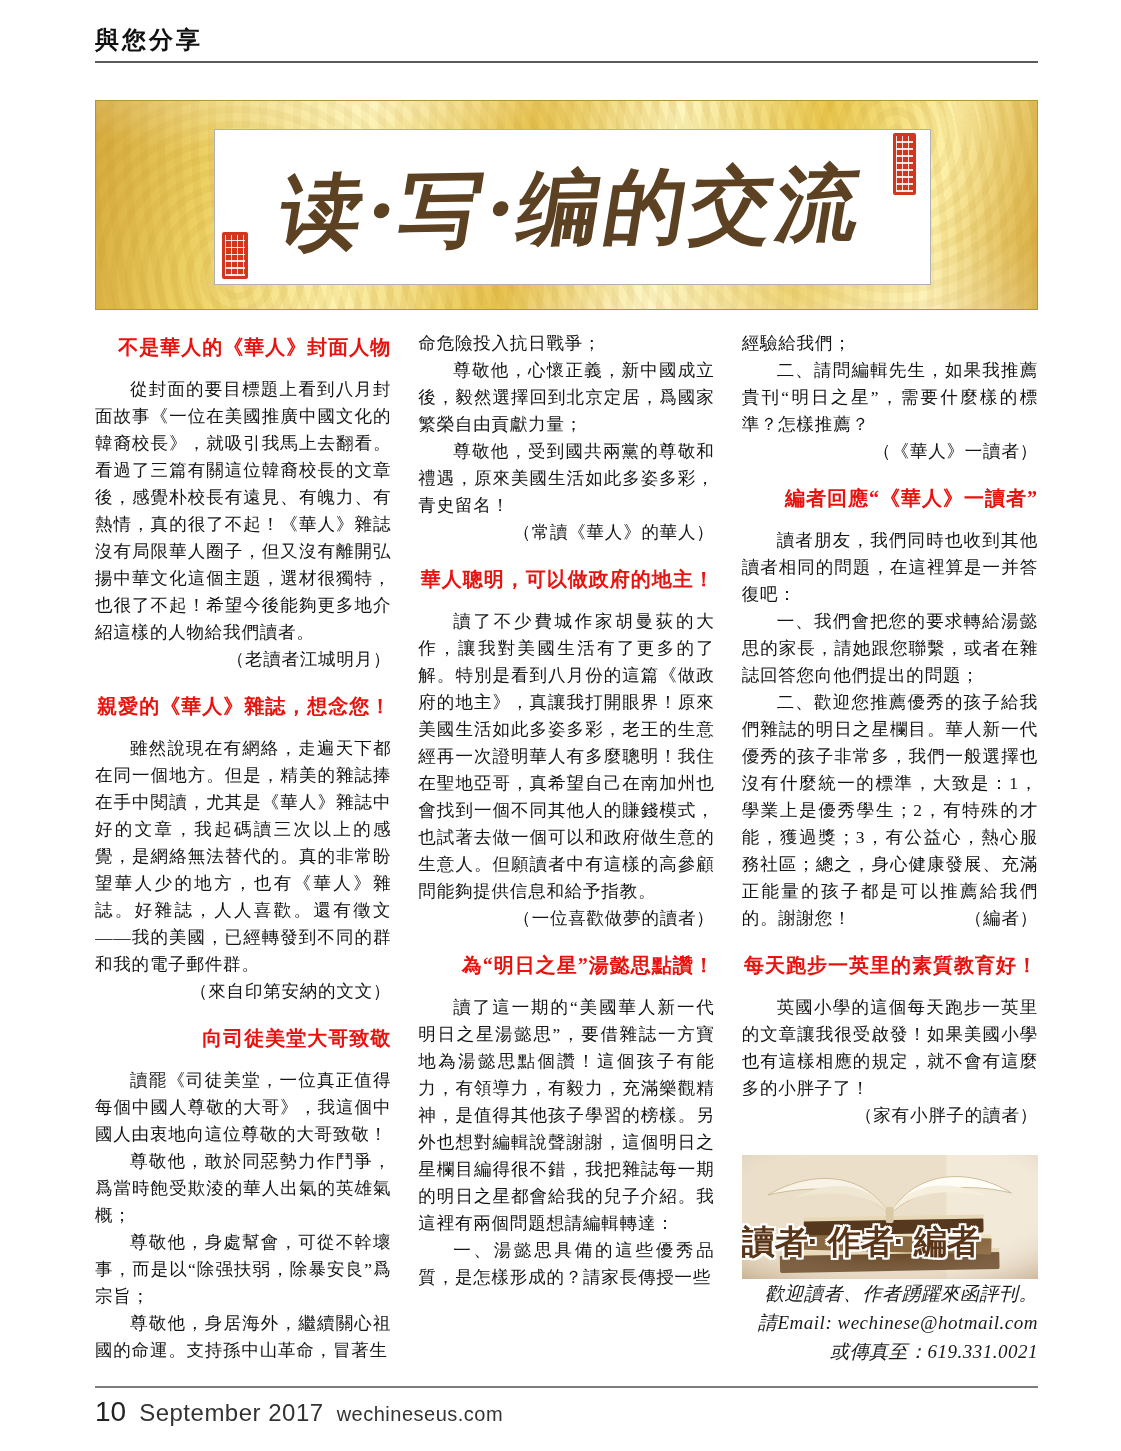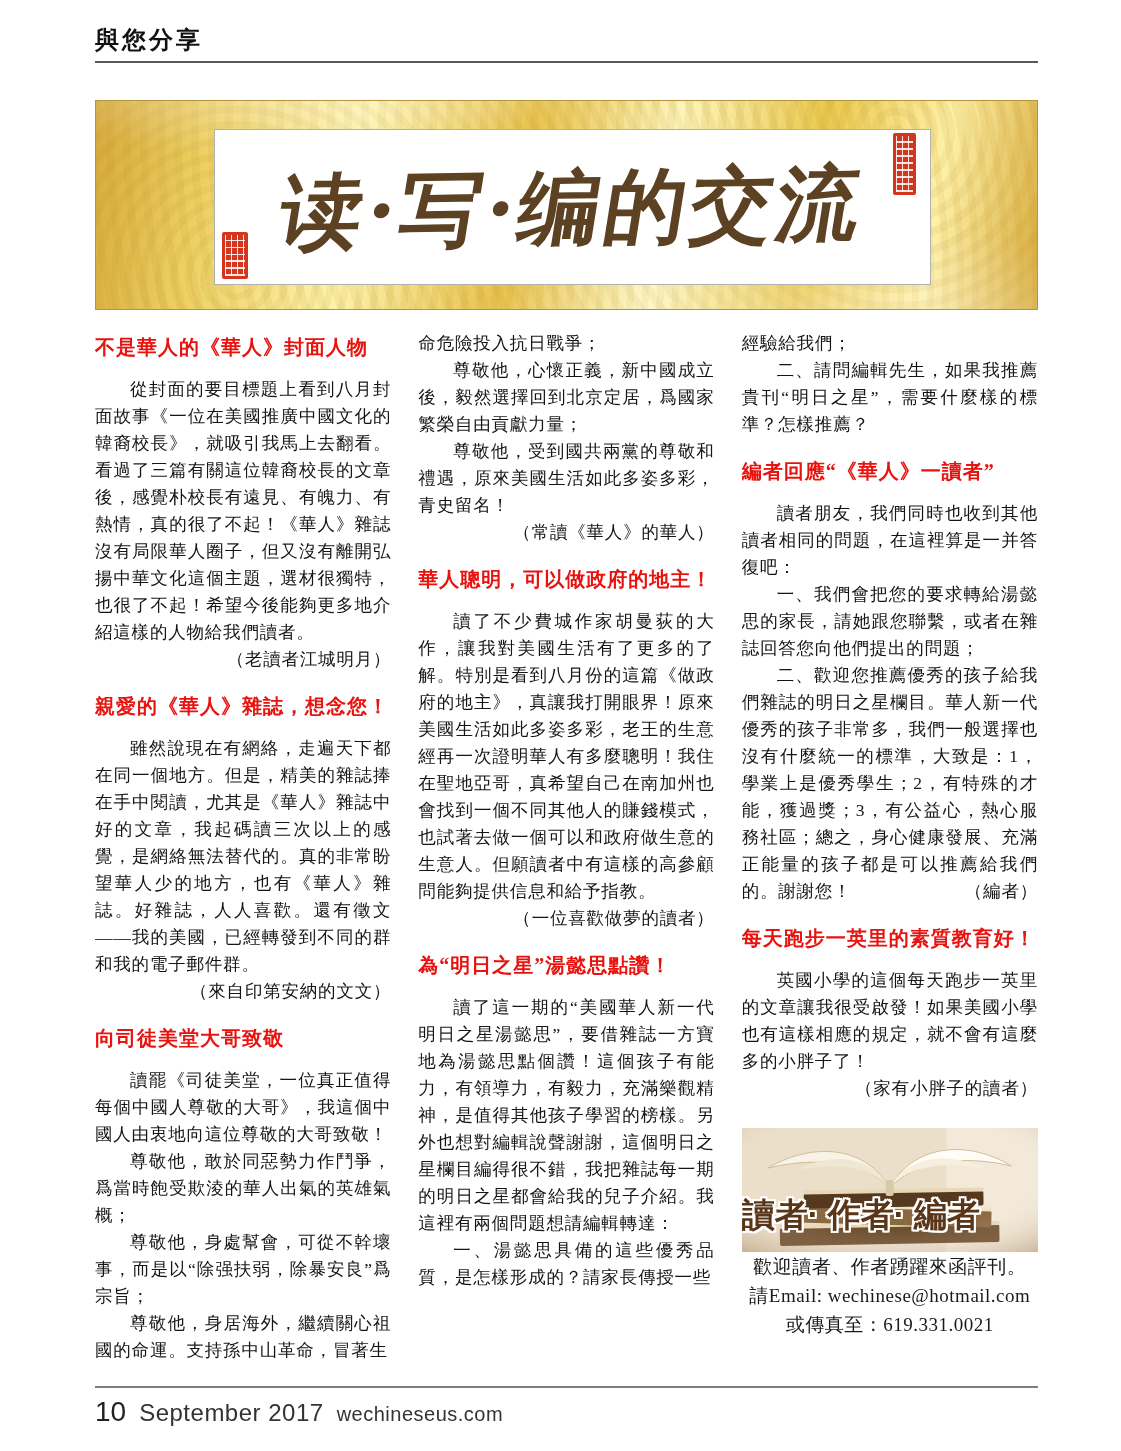--- a/index.html
+++ b/index.html
@@ -52,40 +52,40 @@
     position:absolute;left:95px;top:330px;width:943px;height:1056px;
     display:flex;gap:27px;
   }
   .col{
     flex:1 1 0;overflow:hidden;
     font-size:17.5px;line-height:27px;letter-spacing:.8px;
     text-align:justify;color:#151515;
   }
   .h{
     font-size:20px;line-height:26px;font-weight:bold;color:#e8120e;
-    text-align:left;letter-spacing:1px;margin:20px 0 16px;
+    text-align:right;letter-spacing:1px;margin:20px 0 16px;
   }
   .col > .h:first-child{margin-top:4px;}
   .p{margin:0;text-indent:2em;}
   .p0{margin:0;text-indent:0;}
   .sign{margin:0;text-align:right;}
   .tail{float:right;}
   
   .promo{margin-top:26px;}
   .promo-photo{position:relative;width:100%;height:124px;overflow:hidden;}
   .promo-photo svg{display:block;width:100%;height:100%;}
   .promo-title{
     position:absolute;left:0;bottom:24px;width:100%;
     font-family:"Liberation Sans", sans-serif;font-weight:bold;
     font-size:33px;color:#5a3517;letter-spacing:0;white-space:nowrap;
     text-shadow:-2px -2px 0 #fff,2px -2px 0 #fff,-2px 2px 0 #fff,2px 2px 0 #fff,0 2px 0 #fff,0 -2px 0 #fff,2px 0 0 #fff,-2px 0 0 #fff;
   }
   .promo-line{
-    font-size:19px;line-height:29px;color:#1a1a1a;
-    text-align:center;letter-spacing:.5px;
+    font-size:19px;line-height:29px;font-style:italic;color:#1a1a1a;
+    text-align:right;letter-spacing:.5px;
   }
   
   .footer{
     position:absolute;left:95px;top:1386px;width:943px;
     border-top:2px solid #7e7e7e;padding-top:7px;
     display:flex;align-items:baseline;gap:13px;
     font-family:"Liberation Sans", sans-serif;
   }
   .footer-page{font-size:28px;color:#222;}
   .footer-issue{font-size:24px;color:#333;letter-spacing:.5px;}
@@ -127,20 +127,21 @@
       <div class="h">華人聰明，可以做政府的地主！</div>
       <div class="p">讀了不少費城作家胡曼荻的大作，讓我對美國生活有了更多的了解。特別是看到八月份的這篇《做政府的地主》，真讓我打開眼界！原來美國生活如此多姿多彩，老王的生意經再一次證明華人有多麼聰明！我住在聖地亞哥，真希望自己在南加州也會找到一個不同其他人的賺錢模式，也試著去做一個可以和政府做生意的生意人。但願讀者中有這樣的高參顧問能夠提供信息和給予指教。</div>
       <div class="sign">（一位喜歡做夢的讀者）</div>
       <div class="h">為“明日之星”湯懿思點讚！</div>
       <div class="p">讀了這一期的“美國華人新一代明日之星湯懿思”，要借雜誌一方寶地為湯懿思點個讚！這個孩子有能力，有領導力，有毅力，充滿樂觀精神，是值得其他孩子學習的榜樣。另外也想對編輯說聲謝謝，這個明日之星欄目編得很不錯，我把雜誌每一期的明日之星都會給我的兒子介紹。我這裡有兩個問題想請編輯轉達：</div>
       <div class="p">一、湯懿思具備的這些優秀品質，是怎樣形成的？請家長傳授一些</div>
     </div>
     <div class="col">
       <div class="p0">經驗給我們；</div>
       <div class="p">二、請問編輯先生，如果我推薦貴刊“明日之星”，需要什麼樣的標準？怎樣推薦？</div>
+      <div class="sign">（《華人》一讀者）</div>
       <div class="h">編者回應“《華人》一讀者”</div>
       <div class="p">讀者朋友，我們同時也收到其他讀者相同的問題，在這裡算是一并答復吧：</div>
       <div class="p">一、我們會把您的要求轉給湯懿思的家長，請她跟您聯繫，或者在雜誌回答您向他們提出的問題；</div>
       <div class="p">二、歡迎您推薦優秀的孩子給我們雜誌的明日之星欄目。華人新一代優秀的孩子非常多，我們一般選擇也沒有什麼統一的標準，大致是：1，學業上是優秀學生；2，有特殊的才能，獲過獎；3，有公益心，熱心服務社區；總之，身心健康發展、充滿正能量的孩子都是可以推薦給我們的。謝謝您！<div class="tail" style="display: inline; float: right;">（編者）</div></div>
       <div class="h">每天跑步一英里的素質教育好！</div>
       <div class="p">英國小學的這個每天跑步一英里的文章讓我很受啟發！如果美國小學也有這樣相應的規定，就不會有這麼多的小胖子了！</div>
       <div class="sign">（家有小胖子的讀者）</div>
       <div class="promo">
         <div class="promo-photo">
   <svg viewBox="0 0 297 124" preserveAspectRatio="none">

